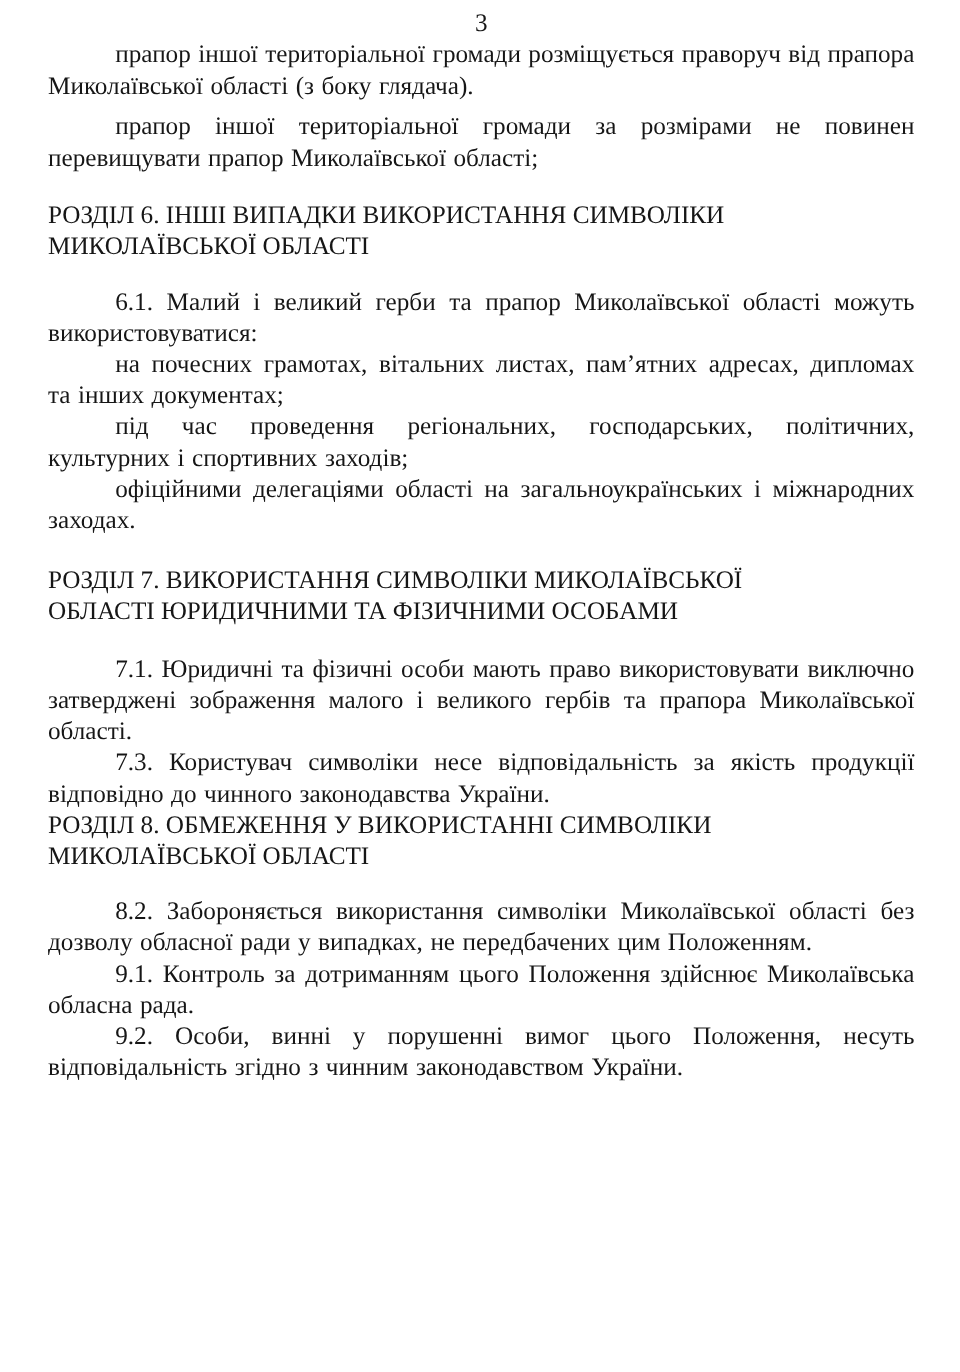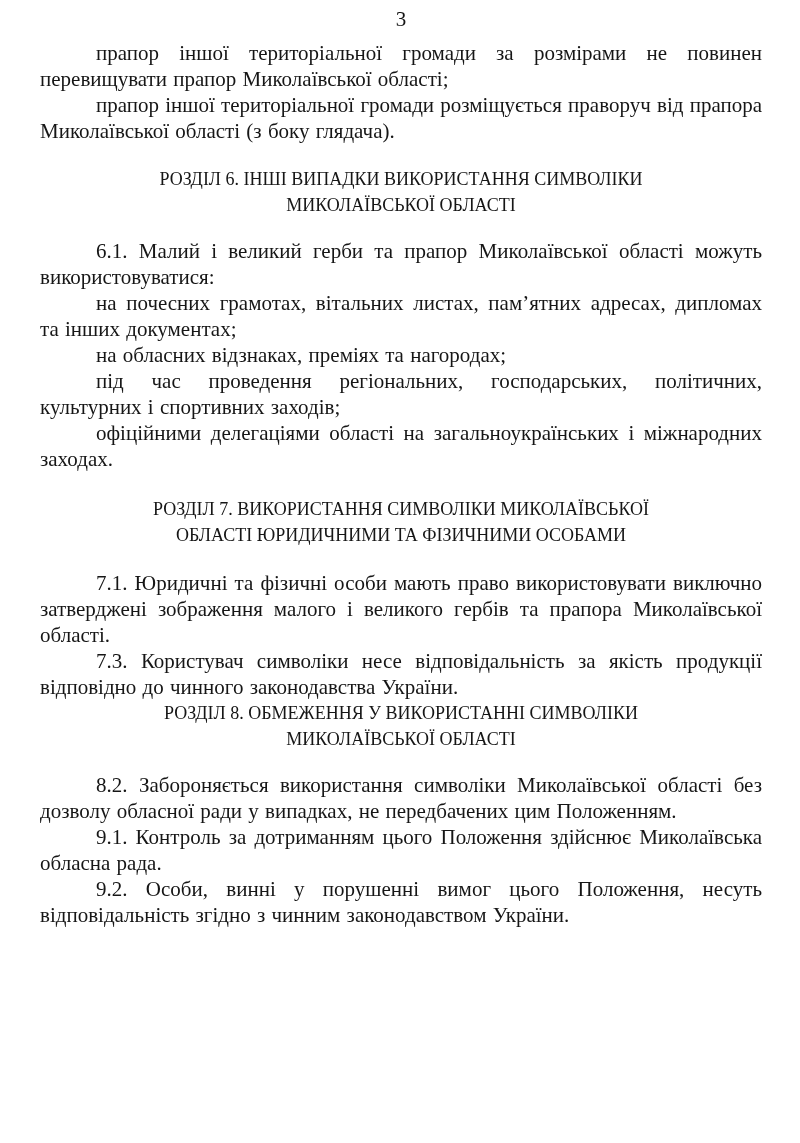--- a/index.html
+++ b/index.html
@@ -31,48 +31,47 @@
     text-indent: 56px;
     text-align: justify;
     word-spacing: 1px;
   }
   p.para.first-intro {
     margin-top: 8px;
   }
   h2.section-heading {
     margin: 0;
     padding: 0;
-    font-size: 18px;
+    font-size: 21px;
     font-weight: normal;
-    text-align: center;
+    text-align: left;
     line-height: 26px;
   }
   h2 .hl { display: block; }
   h2.h-s6 { margin-top: 22px; margin-bottom: 20px; }
   h2.h-s7 { margin-top: 24px; margin-bottom: 22px; }
   h2.h-s8 { margin-bottom: 20px; }
   h2.h-s9 { margin-top: 19px; margin-bottom: 20px; }
 </style>
 </head>
 <body>
 
 <div class="page">
 
   <p class="page-number">3</p>
 
+  <p class="para">прапор іншої територіальної громади розміщується праворуч від прапора Миколаївської області (з боку глядача).</p>
   <p class="para first-intro">прапор іншої територіальної громади за розмірами не повинен перевищувати прапор Миколаївської області;</p>
-  <p class="para">прапор іншої територіальної громади розміщується праворуч від прапора Миколаївської області (з боку глядача).</p>
 
   <h2 class="section-heading h-s6">
     <span class="hl">РОЗДІЛ 6. ІНШІ ВИПАДКИ ВИКОРИСТАННЯ СИМВОЛІКИ</span>
     <span class="hl">МИКОЛАЇВСЬКОЇ ОБЛАСТІ</span>
   </h2>
   <p class="para">6.1. Малий і великий герби та прапор Миколаївської області можуть використовуватися:</p>
   <p class="para">на почесних грамотах, вітальних листах, пам’ятних адресах, дипломах та інших документах;</p>
-  <p class="para">на обласних відзнаках, преміях та нагородах;</p>
   <p class="para">під час проведення регіональних, господарських, політичних, культурних і спортивних заходів;</p>
   <p class="para">офіційними делегаціями області на загальноукраїнських і міжнародних заходах.</p>
 
   <h2 class="section-heading h-s7">
     <span class="hl">РОЗДІЛ 7. ВИКОРИСТАННЯ СИМВОЛІКИ МИКОЛАЇВСЬКОЇ</span>
     <span class="hl">ОБЛАСТІ ЮРИДИЧНИМИ ТА ФІЗИЧНИМИ ОСОБАМИ</span>
   </h2>
   <p class="para">7.1. Юридичні та фізичні особи мають право використовувати виключно затверджені зображення малого і великого гербів та прапора Миколаївської області.</p>
   <p class="para">7.3. Користувач символіки несе відповідальність за якість продукції відповідно до чинного законодавства України.</p>
 

